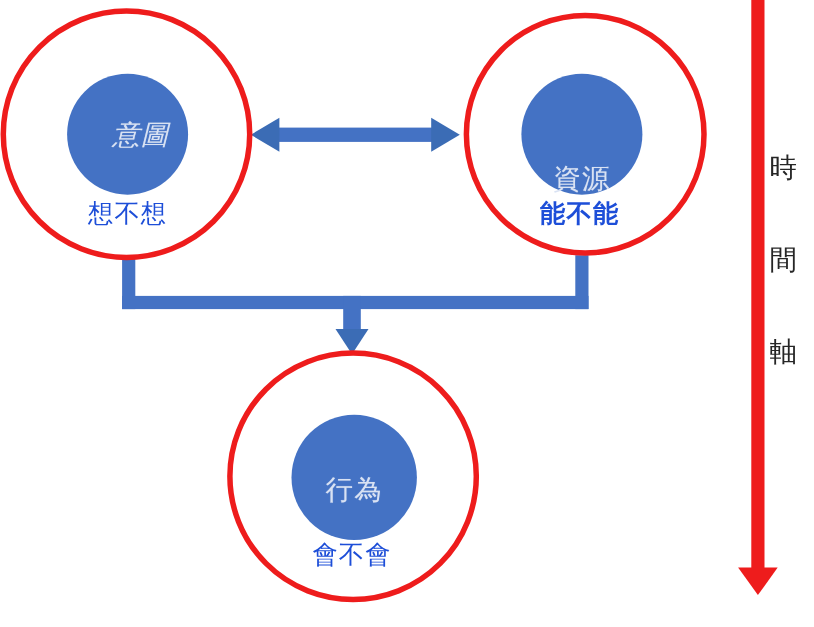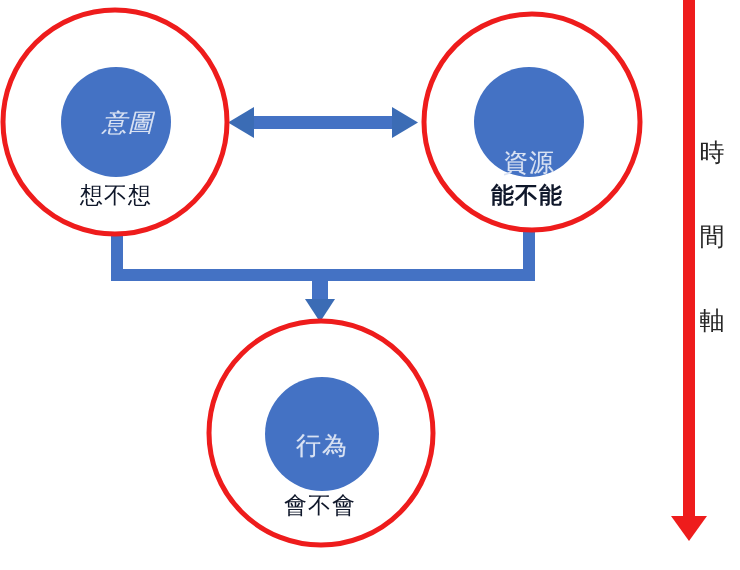--- a/index.html
+++ b/index.html
@@ -29,21 +29,21 @@
     font-size: 25px;
     line-height: 1;
     letter-spacing: 1px;
     white-space: nowrap;
     transform: translate(-50%, -50%);
     text-shadow: 0 0 1px rgba(255,255,255,0.35);
     pointer-events: none;
   }
   .node-label-outer {
     position: absolute;
-    color: #0f172a;
+    color: #1d4ed8;
     font-size: 23px;
     line-height: 1;
     letter-spacing: 1px;
     white-space: nowrap;
     transform: translate(-50%, -50%);
     pointer-events: none;
   }
   .axis-char {
     position: absolute;
     color: #262626;

